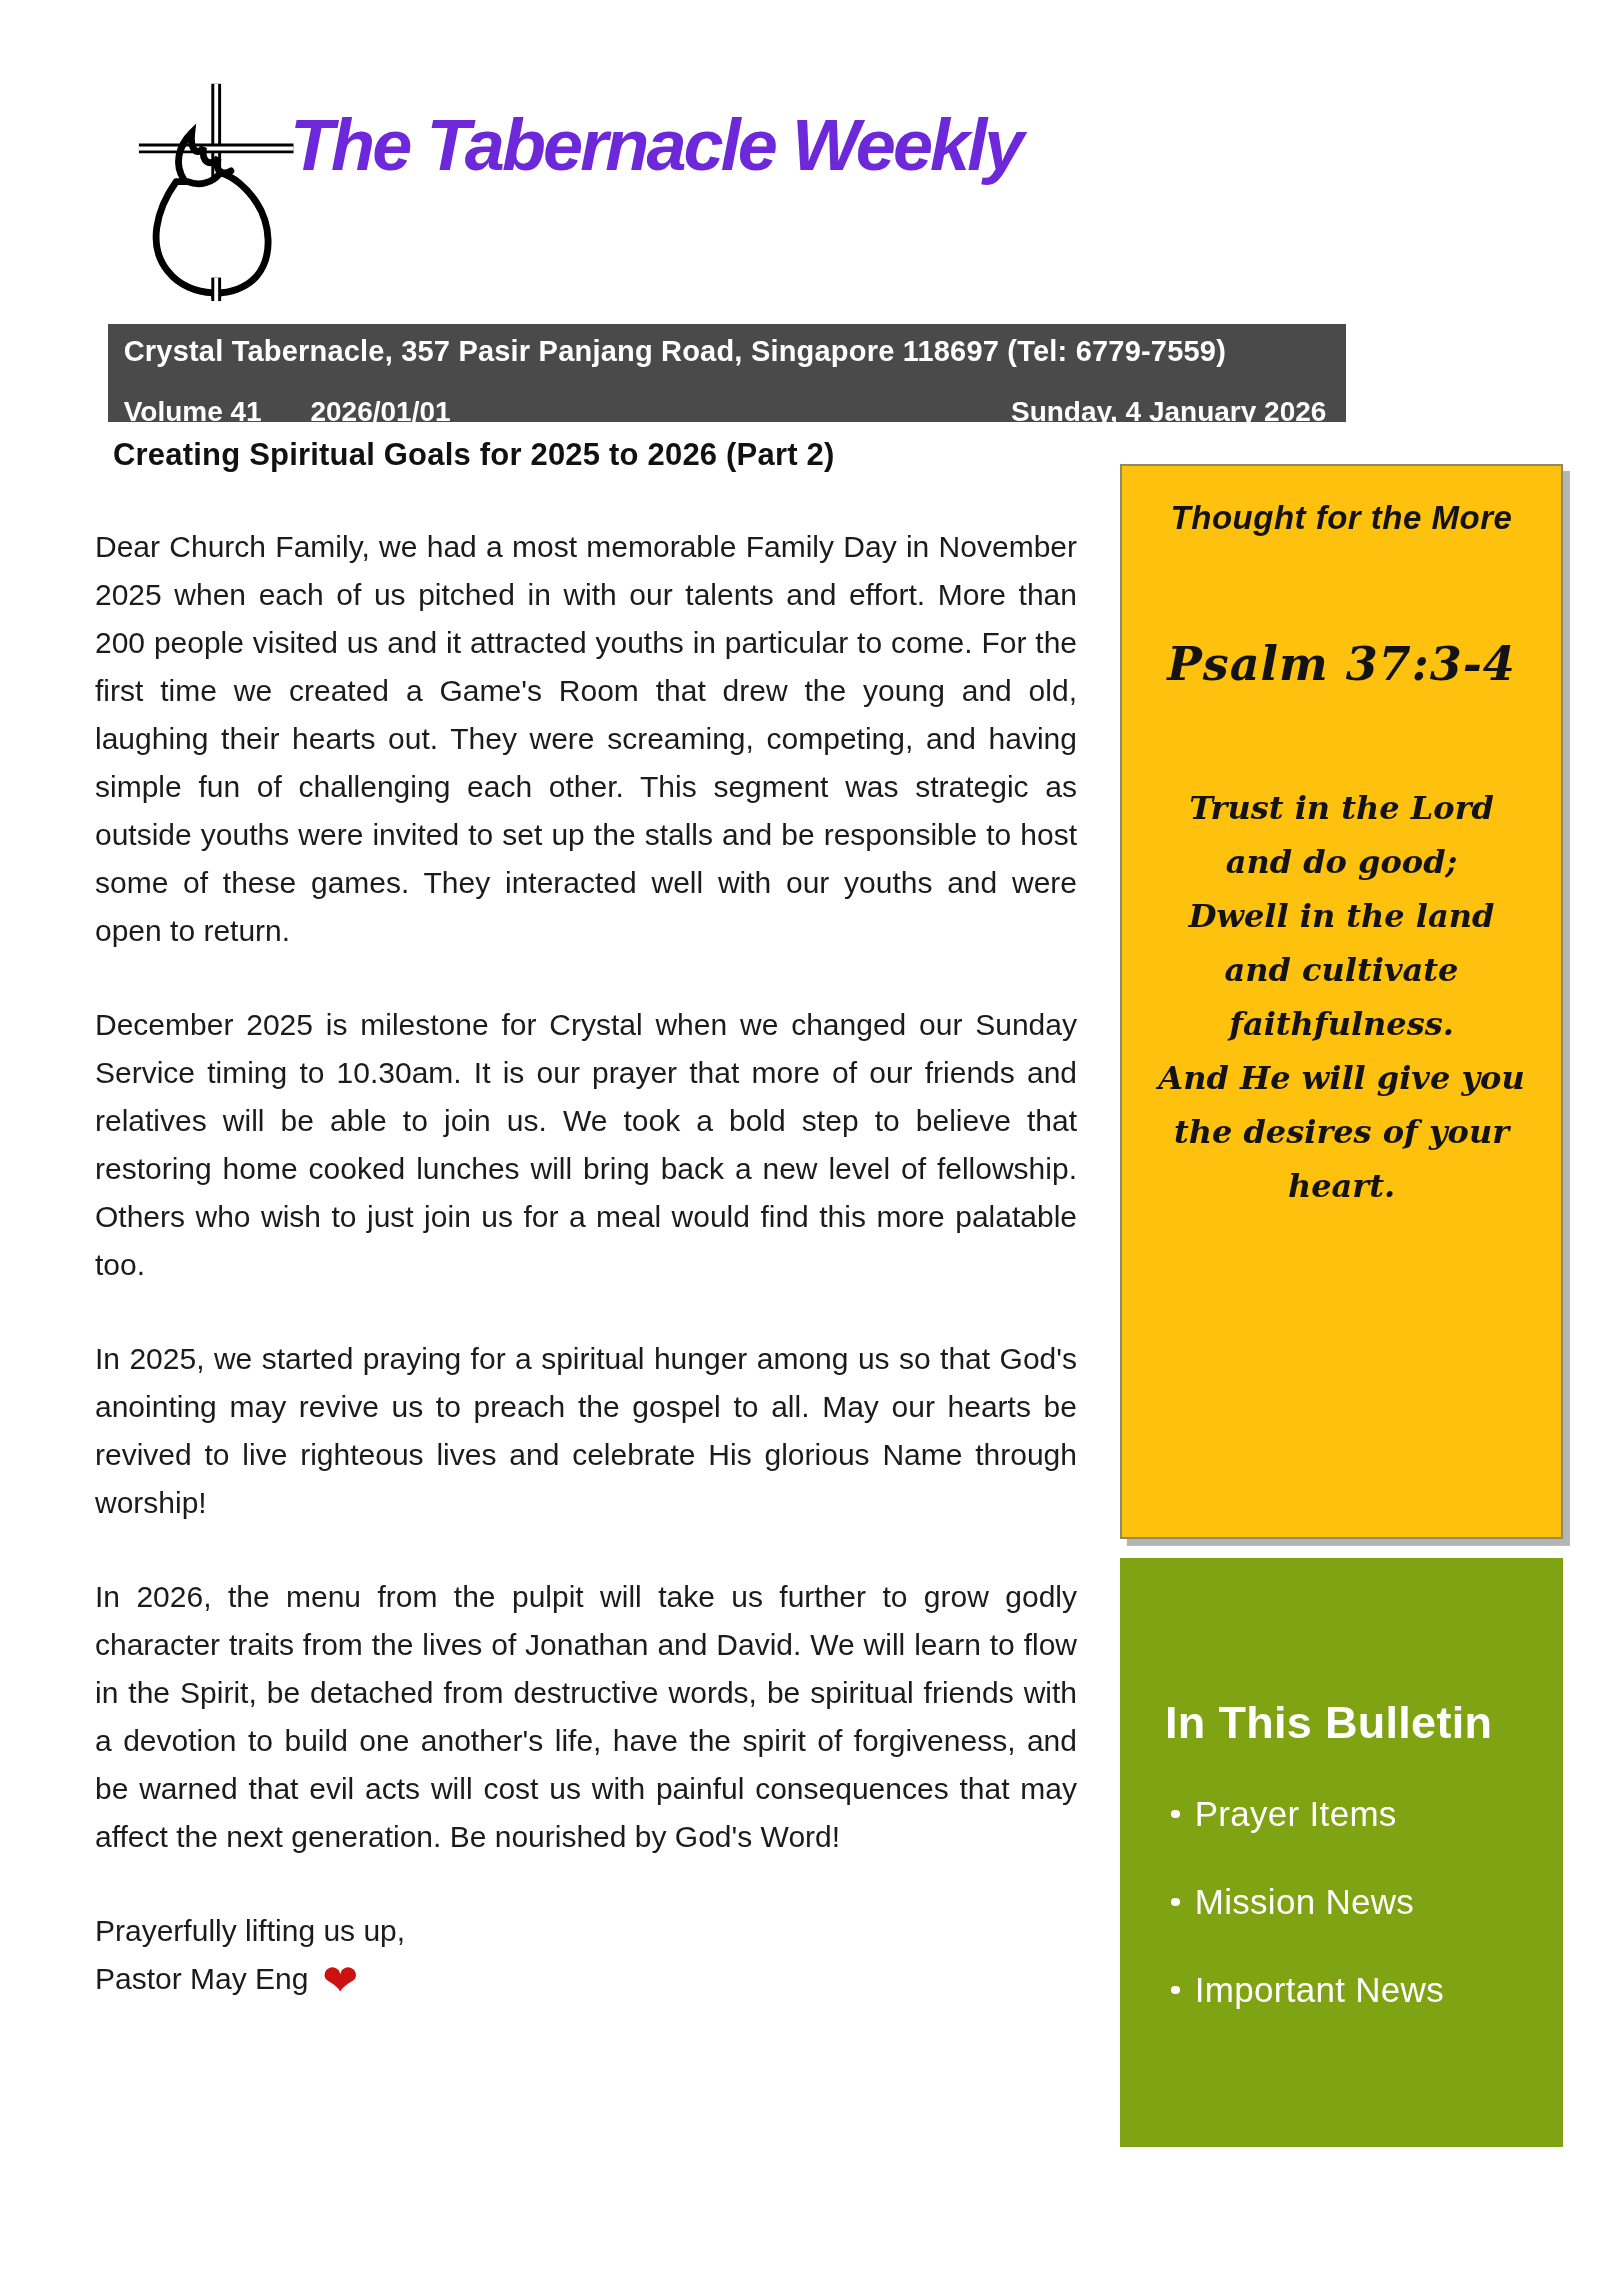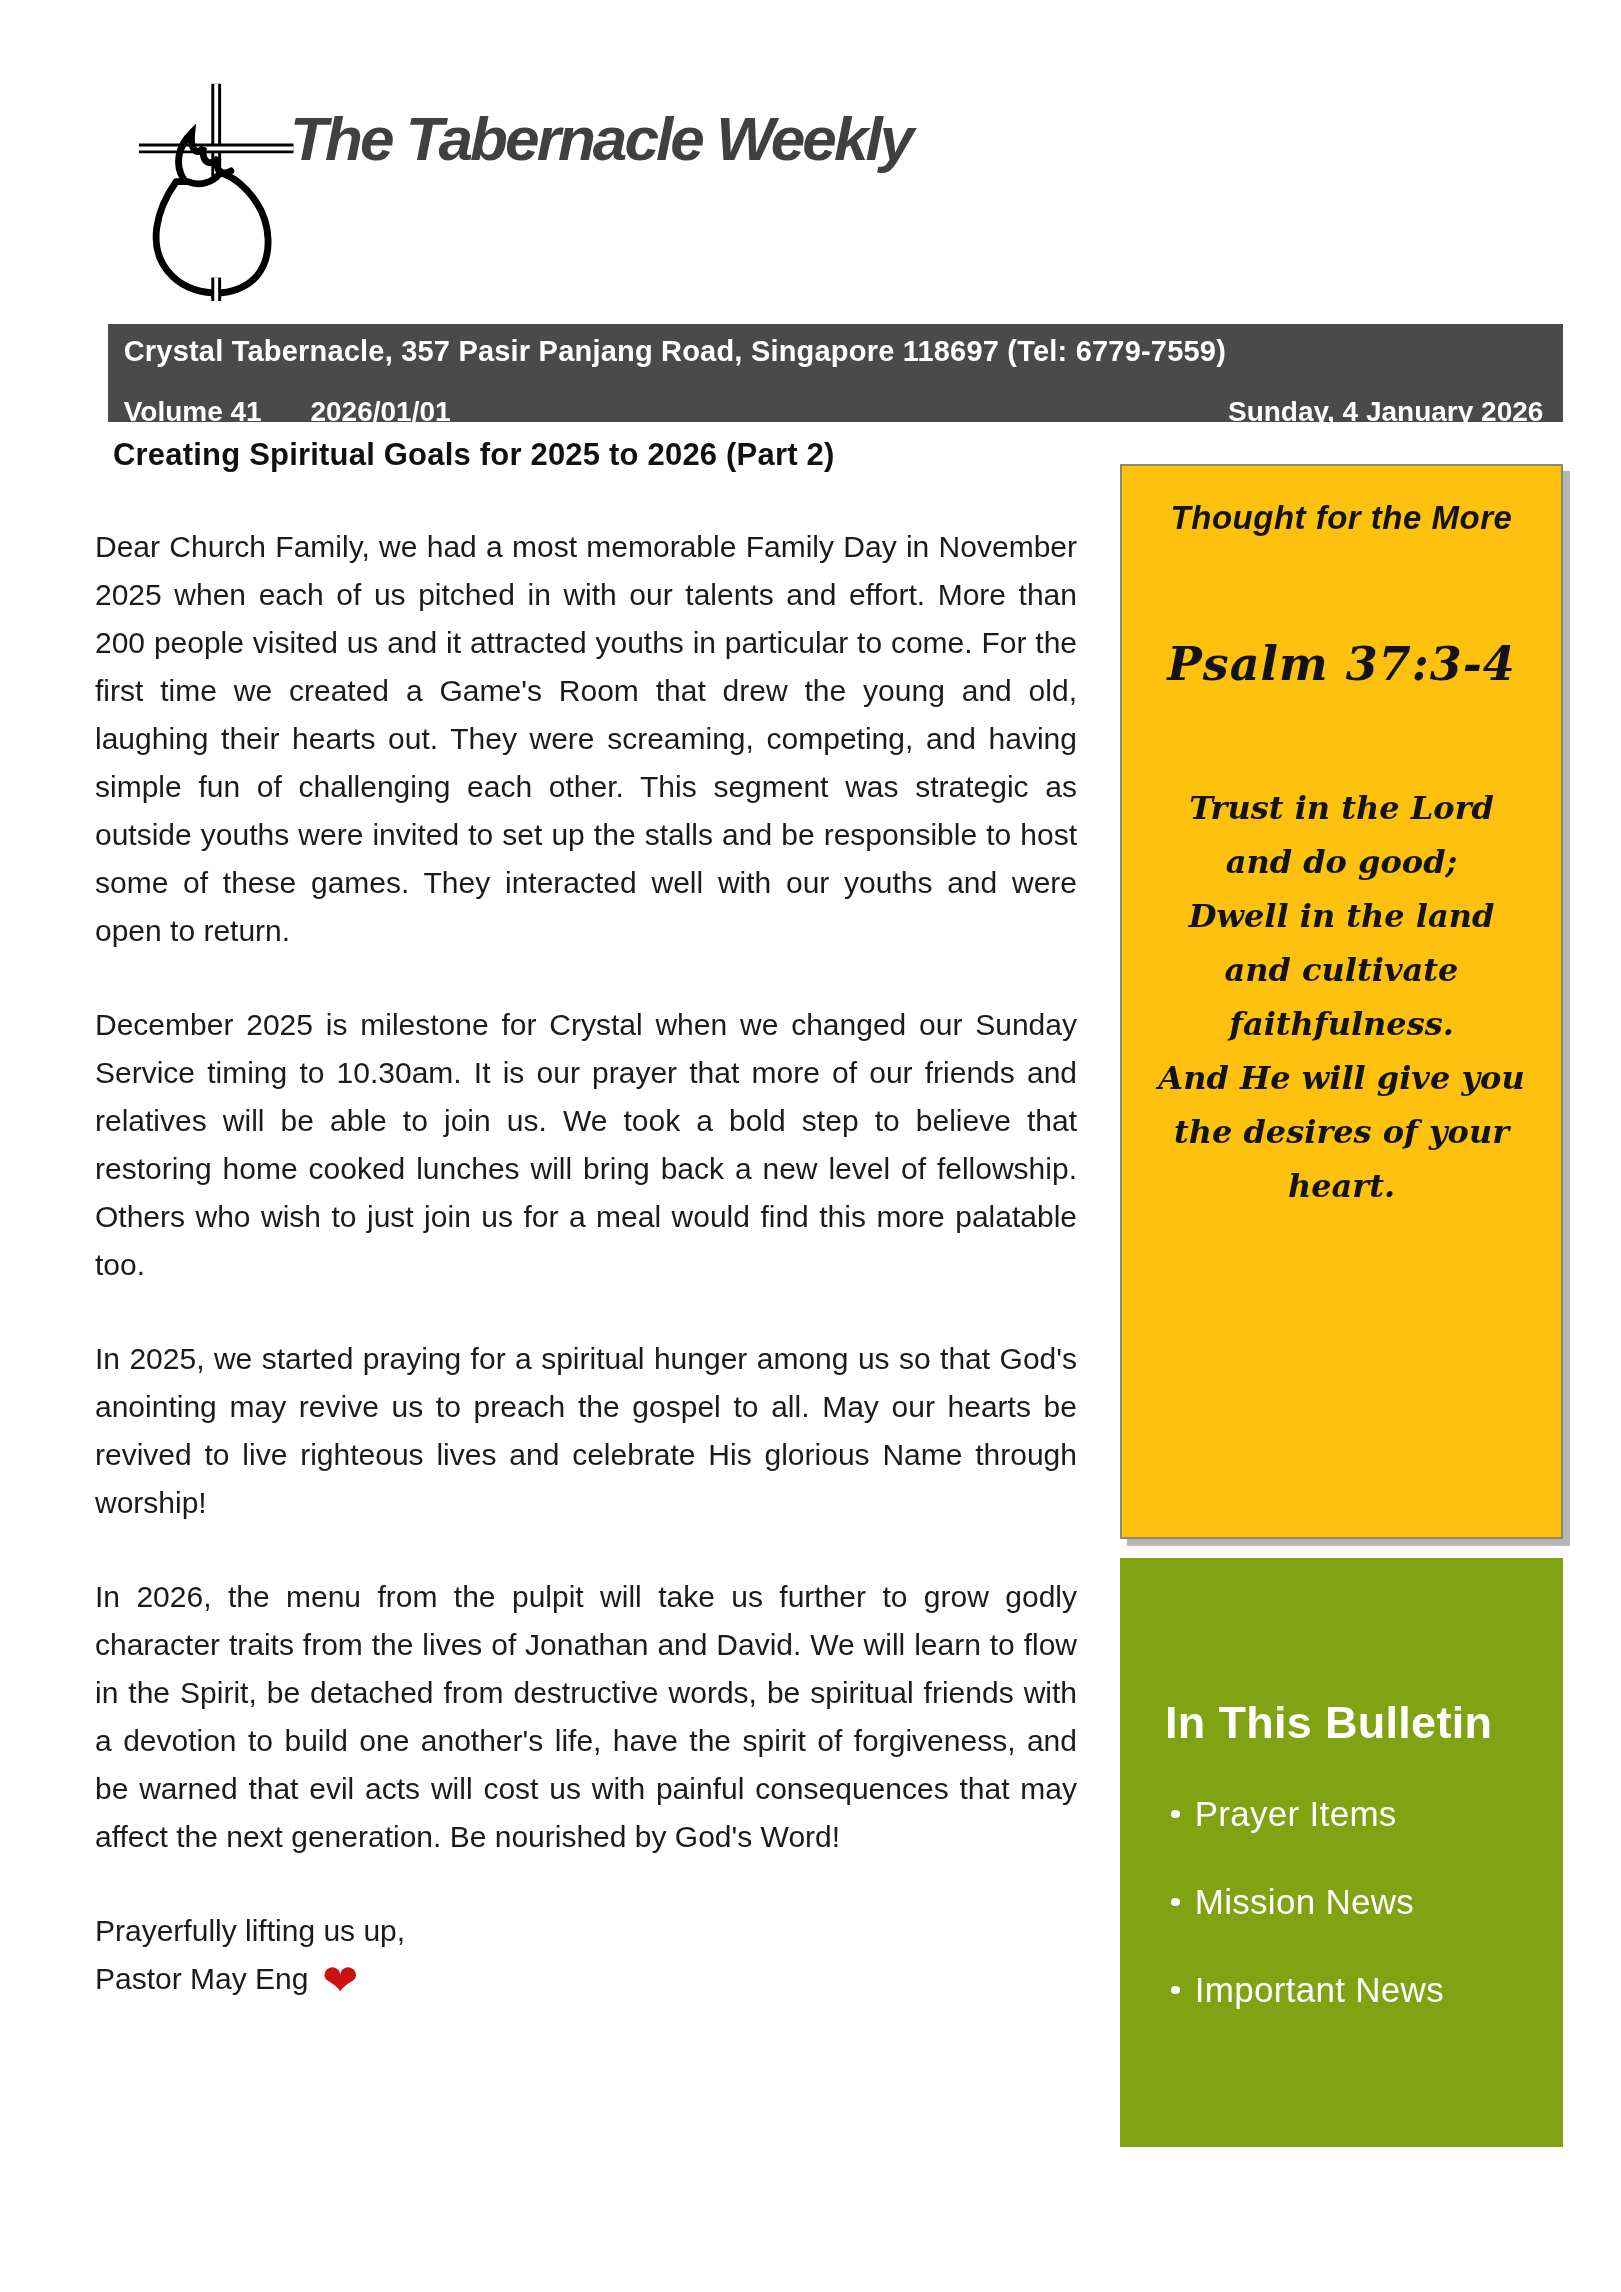--- a/index.html
+++ b/index.html
@@ -8,27 +8,27 @@
     width:1621px;height:2293px;
     background:#ffffff;
     font-family:"Liberation Sans", sans-serif;
     overflow:hidden;
     margin:0 auto;
   }
   
   .logo{position:absolute;left:125px;top:78px;width:201px;height:225px;}
   .masthead-title{
     position:absolute;left:290px;top:102px;right:49px;
-    font-size:62px;font-weight:bold;font-style:italic;
-    letter-spacing:-2.9px;color:#404040;white-space:nowrap;
+    font-size:72px;font-weight:bold;font-style:italic;
+    letter-spacing:-2.9px;color:#6d28d9;white-space:nowrap;
     line-height:1.2;
   }
   
   .banner{
-    position:absolute;left:108px;top:324px;width:1455px;height:98px;
+    position:absolute;left:108px;top:324px;width:1238px;height:98px;
     background:#4A4A4A;color:#ffffff;box-sizing:border-box;
     padding:10.8px 19.6px 0 15.7px;
   }
   .banner-line1{font-size:29px;font-weight:bold;letter-spacing:0.2px;}
   .banner-line2{
     display:flex;justify-content:space-between;align-items:center;
     margin-top:28px;font-size:28px;font-weight:bold;
   }
   .banner-vol{display:inline-block;}
   .banner-issue{display:inline-block;margin-left:41px;}

